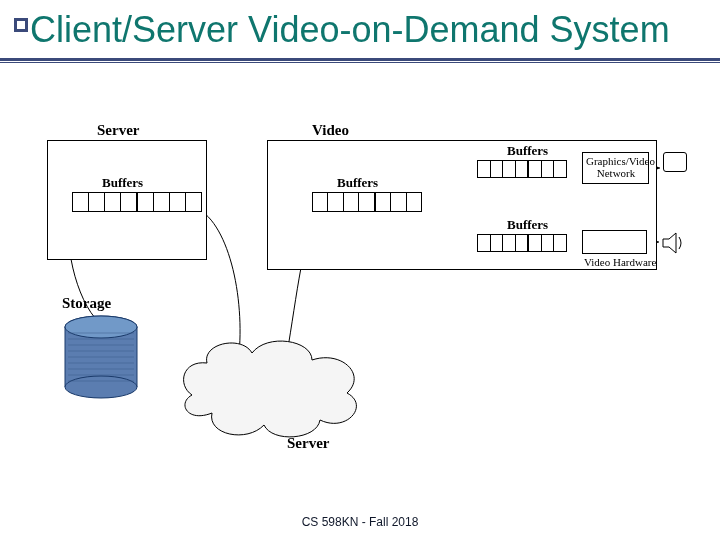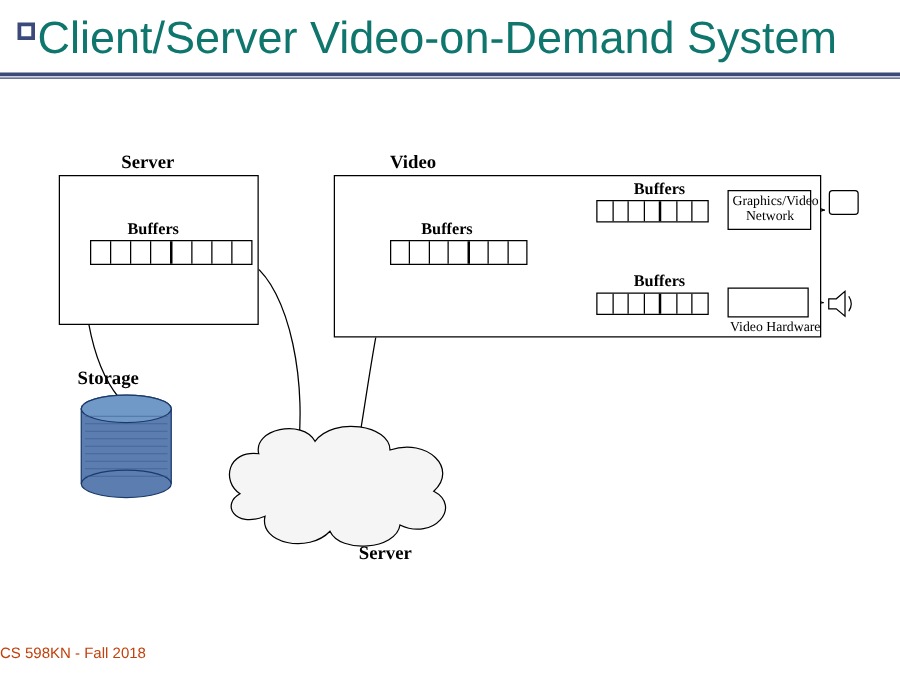--- a/index.html
+++ b/index.html
@@ -59,22 +59,23 @@
   .bold { font-weight: bold; }
   .small { font-size: 11px; }
   .mid { font-size: 13px; }
   .large { font-size: 15px; }
 
   .footer {
     position: absolute;
     bottom: 11px;
     left: 0;
     right: 0;
+    text-align: center;
     font-size: 12px;
-    color: #c2410c;
+    color: #0f172a;
   }
 
   .box {
     position: absolute;
     border: 1px solid #000;
     background: #fff;
   }
   .buffer-row {
     position: absolute;
     display: flex;

